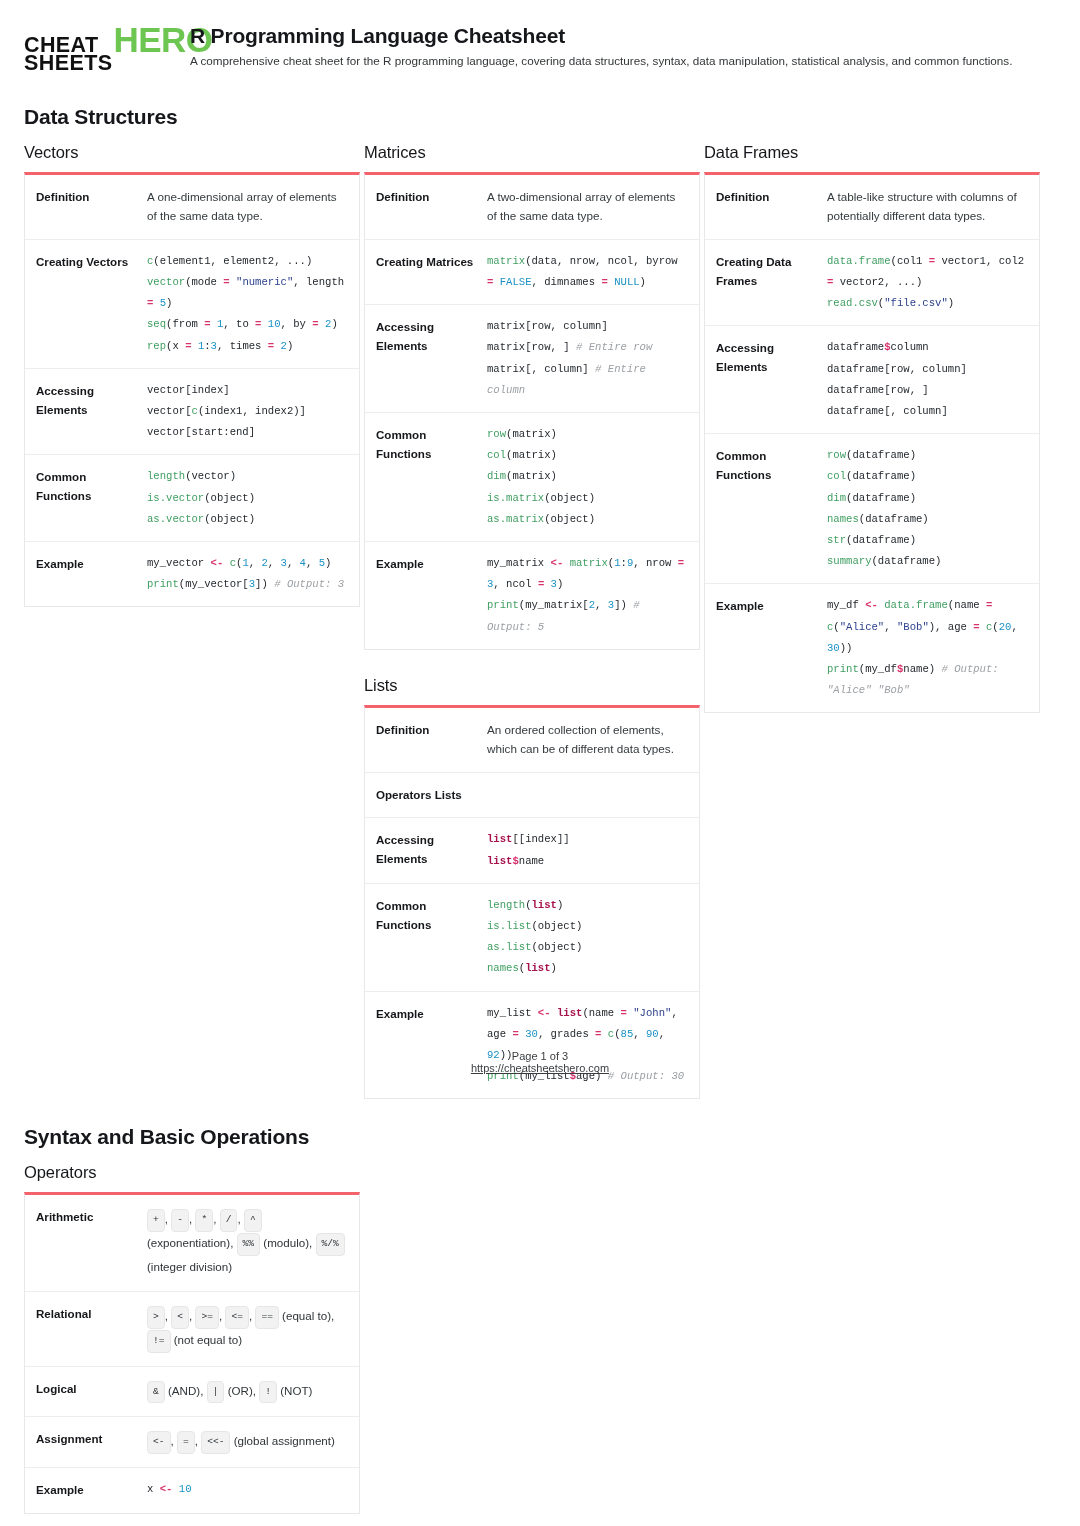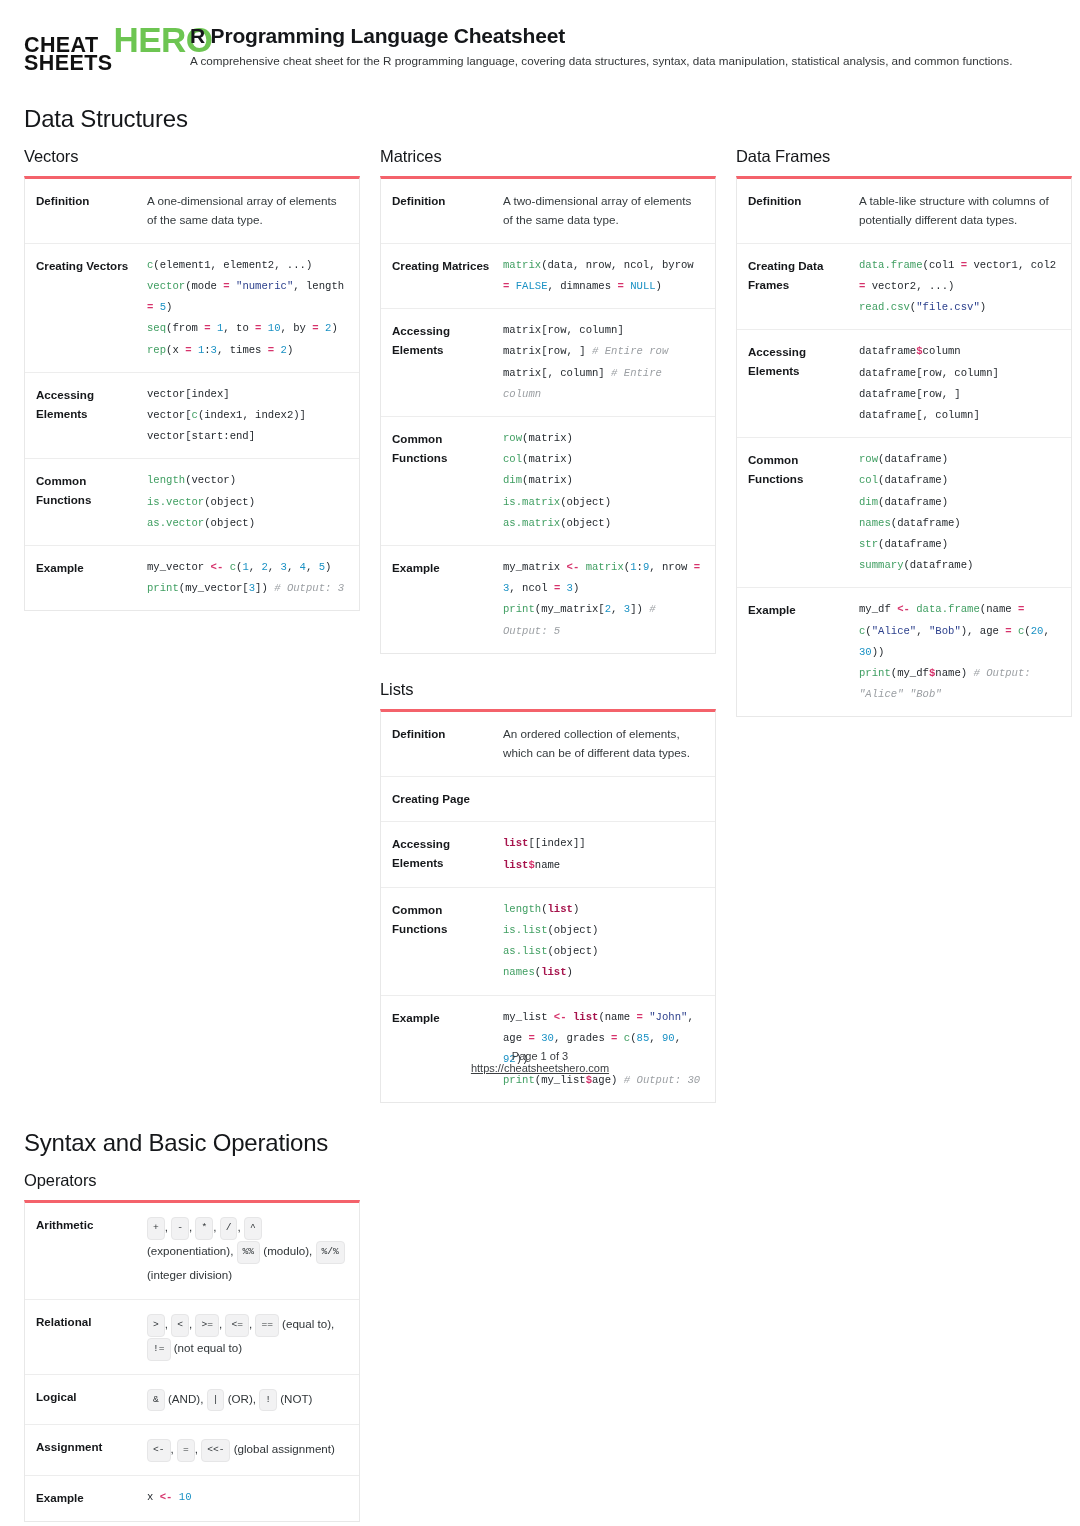--- a/index.html
+++ b/index.html
@@ -27,30 +27,30 @@
     font-weight: 800; font-size: 35px; letter-spacing: -0.5px;
     color: #6dc552; line-height: 0.78; margin-left: 1px;
   }
   .logo-stack { display: inline-block; }
   .head-text { flex: 1; padding-top: 2px; }
   .title { font-size: 21px; font-weight: 700; letter-spacing: -0.2px; color: #15171a; margin: 0 0 5px 0; }
   .subtitle { font-size: 11.7px; color: #333638; line-height: 1.35; margin: 0; }
 
   
   .section-title {
-    font-size: 24px; font-weight: 400; color: #15171a;
+    font-size: 21px; font-weight: 700; color: #15171a;
     margin: 26px 0 14px 0; letter-spacing: -0.2px;
   }
   .card-title {
     font-size: 16.5px; font-weight: 400; color: #15171a;
     margin: 0 0 10px 0; letter-spacing: -0.1px;
   }
 
   
-  .cols { display: flex; gap: 20px; align-items: flex-start; }
+  .cols { display: flex; gap: 4px; align-items: flex-start; }
   .col { width: 336px; flex: 0 0 336px; }
 
   
   .tbl {
     border: 1px solid #e8e8e8;
     border-top: 3px solid #f4626b;
     background: #fff;
     width: 100%;
   }
   .trow { display: flex; border-top: 1px solid #ededed; }
@@ -206,21 +206,21 @@
           </div>
         </div>
       <div class="spacer-lists"></div>
       <div class="card-title">Lists</div>
       <div class="tbl">
           <div class="trow">
             <div class="tkey">Definition</div>
             <div class="tval">An ordered collection of elements, which can be of different data types.</div>
           </div>
           <div class="trow">
-            <div class="tkey">Creating Page</div>
+            <div class="tkey">Operators Lists</div>
           </div>
           <div class="trow">
             <div class="tkey">Accessing Elements</div>
             <div class="tval code">
               <div><span class="kw">list</span>[[index]]</div>
               <div><span class="kw">list</span><span class="op">$</span>name</div>
             </div>
           </div>
           <div class="trow">
             <div class="tkey">Common Functions</div>

